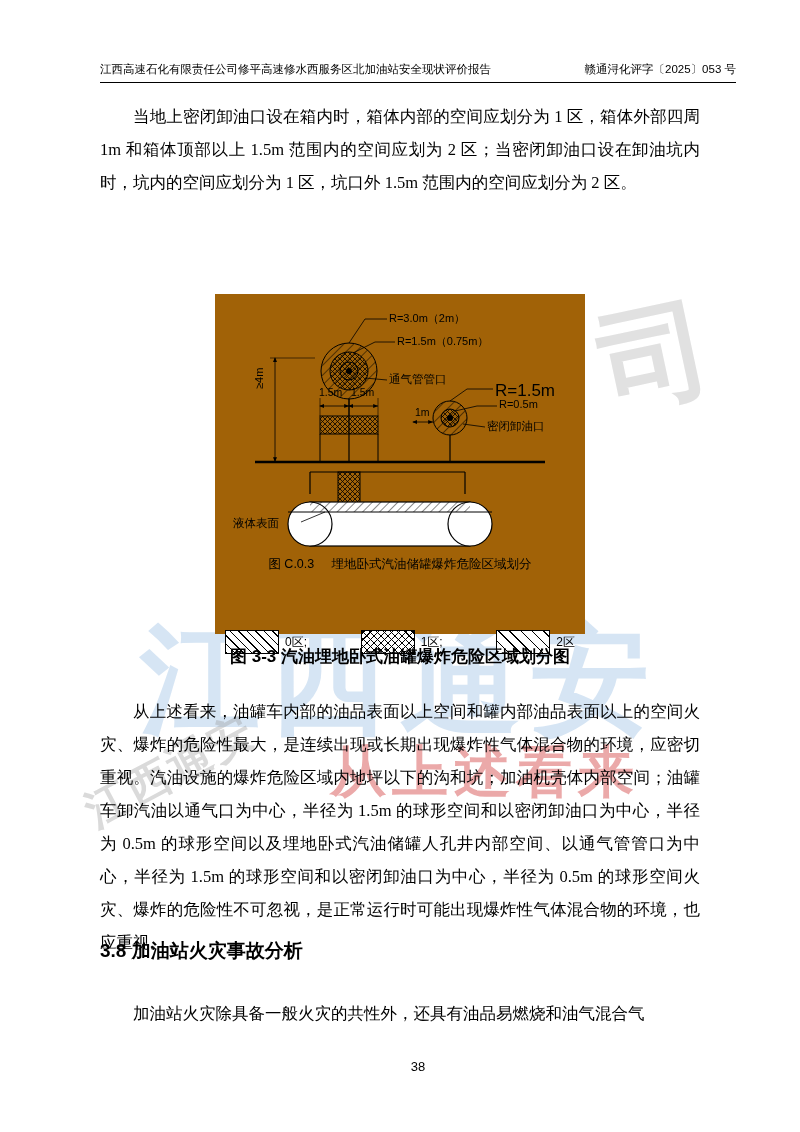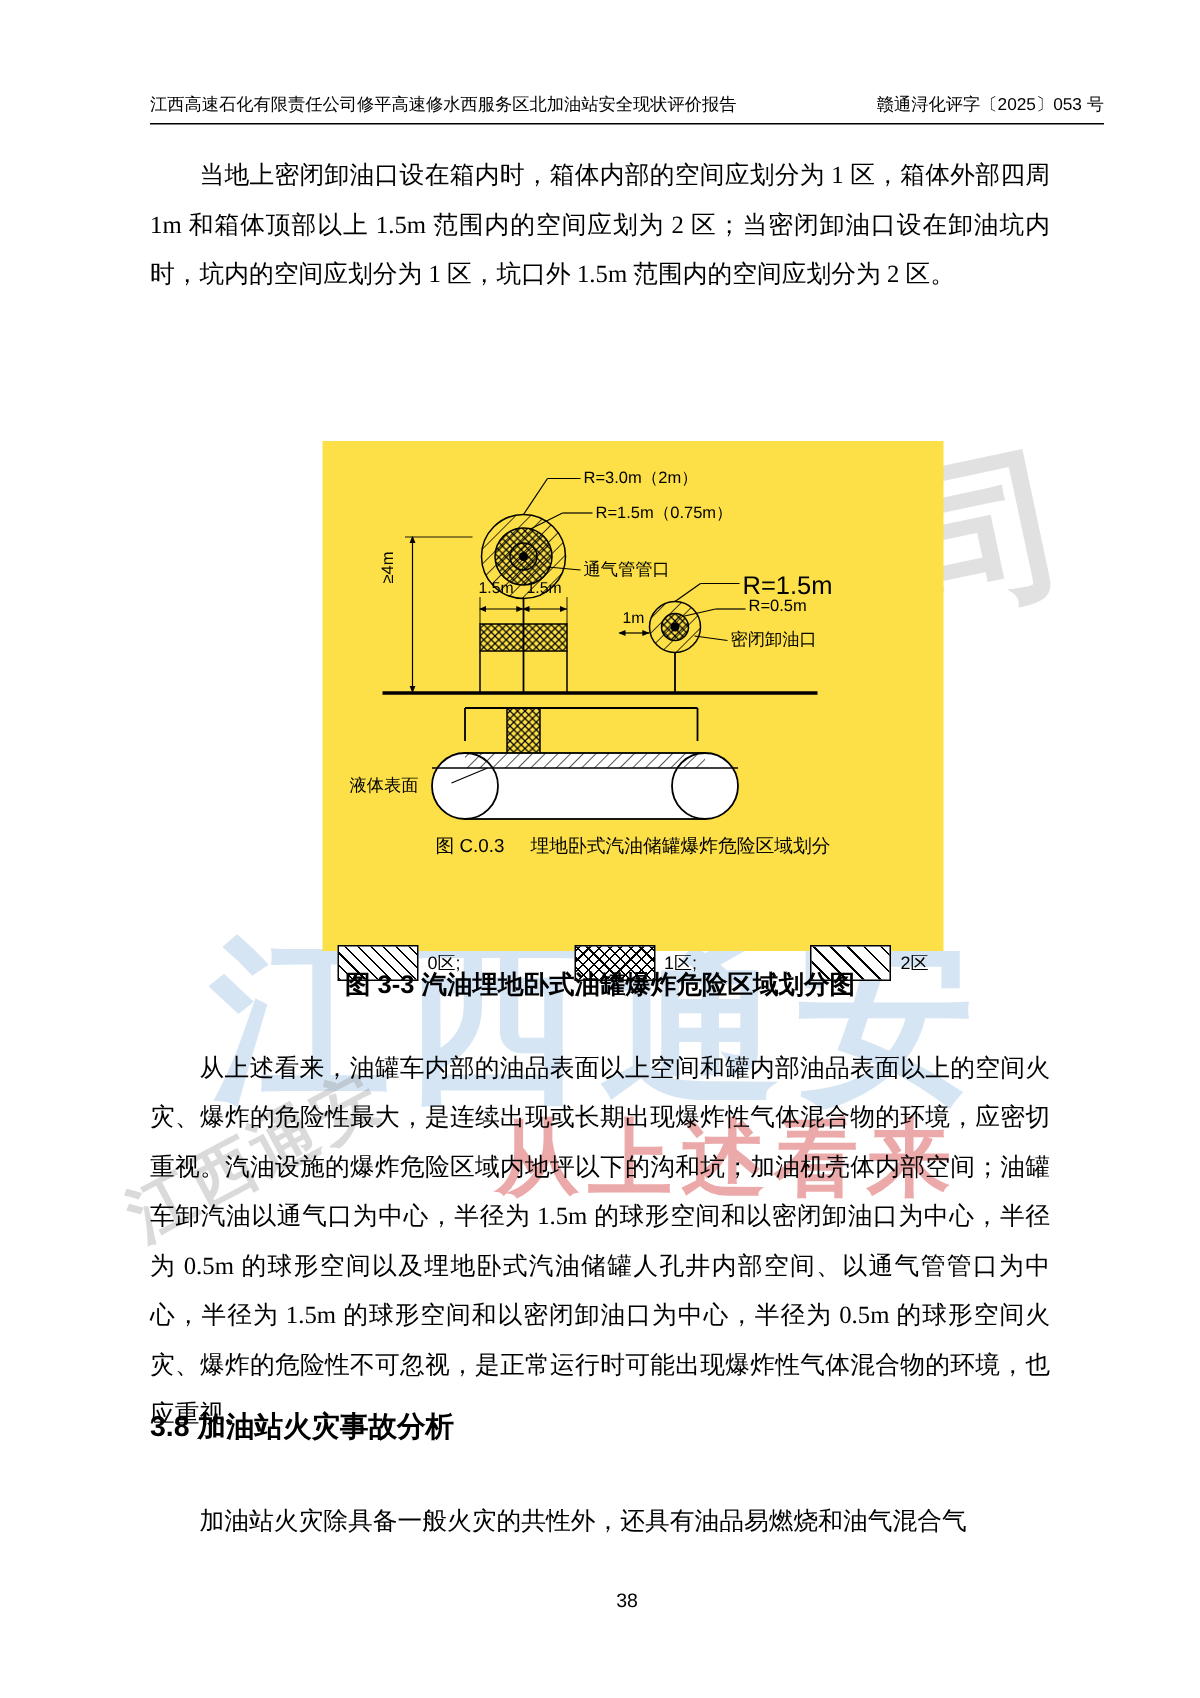--- a/index.html
+++ b/index.html
@@ -57,23 +57,23 @@
   }
   .indent {
     text-indent: 2em;
   }
 
   
   .figure-wrap {
     position: absolute;
     left: 215px;
     top: 294px;
-    width: 414px;
+    width: 370px;
     height: 340px;
-    background: #fde047;
+    background: #a16207;
   }
   .figure-inner {
     position: relative;
     width: 100%;
     height: 100%;
   }
   .fig-caption {
     position: absolute;
     left: 0;
     right: 0;

